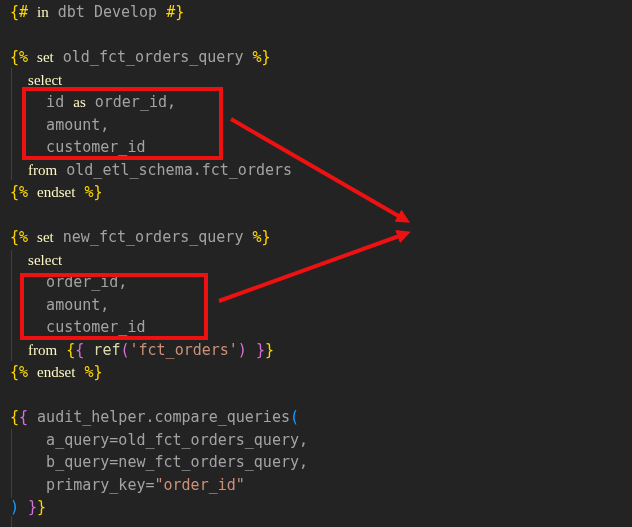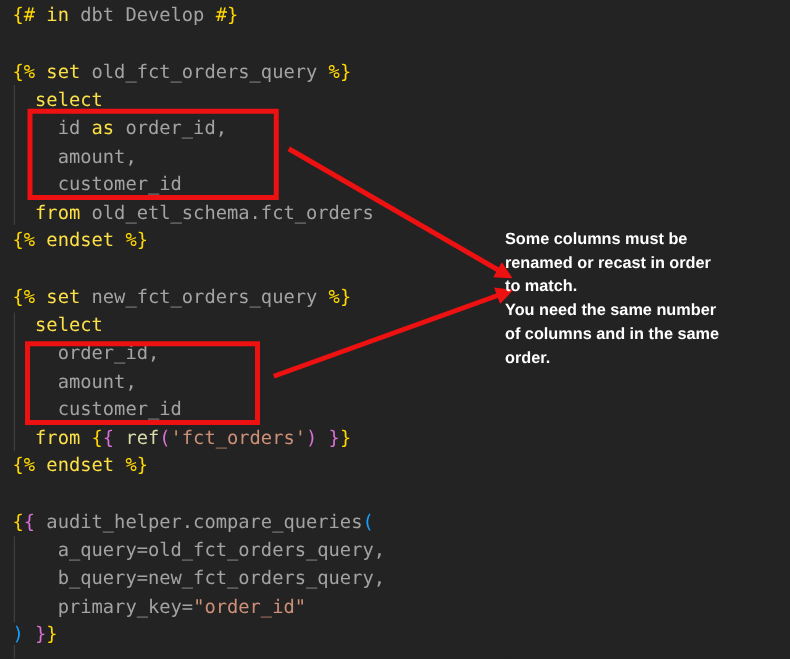--- a/index.html
+++ b/index.html
@@ -59,21 +59,21 @@
     position: absolute;
     left: 404px; top: 181px;
     width: 220px;
     font-family: "Liberation Sans", sans-serif;
     font-size: 13px;
     font-weight: bold;
     line-height: 19px;
     color: #ffffff;
   }
 </style>
-<style>.c-gold{color:#ffd700;}.c-kw{color:#fde047;}.c-txt{color:#a3a3a3;}.c-fn{color:#dcdcaa;}.c-str{color:#ce9178;}.c-pink{color:#da70d6;}.c-bblue{color:#179fff;}.red-box{border-color:#ee1111;}.indent-guide{background:#3f3f3f;}.note{color:#ffffff;}</style></head>
+<style>.c-gold{color:#ffd700;}.c-kw{color:#fef9c3;font-family:Liberation Serif, serif;}.c-txt{color:#a3a3a3;}.c-fn{color:#dcdcaa;}.c-str{color:#ce9178;}.c-pink{color:#da70d6;}.c-bblue{color:#179fff;}.red-box{border-color:#ee1111;}.indent-guide{background:#3f3f3f;}.note{color:#ffffff;}</style></head>
 <body style="background: rgb(35, 35, 35);">
 
 <div class="canvas">
 
   <div class="code"><div class="code-line"><span class="c-gold">{#</span><span class="c-txt"> </span><span class="c-kw">in</span><span class="c-txt"> dbt Develop </span><span class="c-gold">#}</span></div><div class="code-line">&nbsp;</div><div class="code-line"><span class="c-gold">{%</span><span class="c-txt"> </span><span class="c-kw">set</span><span class="c-txt"> old_fct_orders_query </span><span class="c-gold">%}</span></div><div class="code-line"><span class="c-txt">  </span><span class="c-kw">select</span></div><div class="code-line"><span class="c-txt">    id </span><span class="c-kw">as</span><span class="c-txt"> order_id,</span></div><div class="code-line"><span class="c-txt">    amount,</span></div><div class="code-line"><span class="c-txt">    customer_id</span></div><div class="code-line"><span class="c-txt">  </span><span class="c-kw">from</span><span class="c-txt"> old_etl_schema.fct_orders</span></div><div class="code-line"><span class="c-gold">{%</span><span class="c-txt"> </span><span class="c-kw">endset</span><span class="c-txt"> </span><span class="c-gold">%}</span></div><div class="code-line">&nbsp;</div><div class="code-line"><span class="c-gold">{%</span><span class="c-txt"> </span><span class="c-kw">set</span><span class="c-txt"> new_fct_orders_query </span><span class="c-gold">%}</span></div><div class="code-line"><span class="c-txt">  </span><span class="c-kw">select</span></div><div class="code-line"><span class="c-txt">    order_id,</span></div><div class="code-line"><span class="c-txt">    amount,</span></div><div class="code-line"><span class="c-txt">    customer_id</span></div><div class="code-line"><span class="c-txt">  </span><span class="c-kw">from</span><span class="c-txt"> </span><span class="c-gold">{</span><span class="c-pink">{</span><span class="c-txt"> </span><span class="c-fn">ref</span><span class="c-pink">(</span><span class="c-str">'fct_orders'</span><span class="c-pink">)</span><span class="c-txt"> </span><span class="c-pink">}</span><span class="c-gold">}</span></div><div class="code-line"><span class="c-gold">{%</span><span class="c-txt"> </span><span class="c-kw">endset</span><span class="c-txt"> </span><span class="c-gold">%}</span></div><div class="code-line">&nbsp;</div><div class="code-line"><span class="c-gold">{</span><span class="c-pink">{</span><span class="c-txt"> audit_helper.compare_queries</span><span class="c-bblue">(</span></div><div class="code-line"><span class="c-txt">    a_query=old_fct_orders_query,</span></div><div class="code-line"><span class="c-txt">    b_query=new_fct_orders_query,</span></div><div class="code-line"><span class="c-txt">    primary_key=</span><span class="c-str">"order_id"</span></div><div class="code-line"><span class="c-bblue">)</span><span class="c-txt"> </span><span class="c-pink">}</span><span class="c-gold">}</span></div></div>
 
   <div class="indent-guide g1"></div>
   <div class="indent-guide g2"></div>
   <div class="indent-guide g3"></div>
   <div class="indent-guide g4"></div>
@@ -84,22 +84,14 @@
   <svg class="arrows" width="632" height="527" viewBox="0 0 632 527">
     <defs>
       <marker id="arrowhead" viewBox="0 0 12 12" refX="4" refY="6" markerWidth="14" markerHeight="14" markerUnits="userSpaceOnUse" orient="auto">
         <path d="M0,0 L12,6 L0,12 Z" fill="#ee1111"></path>
       </marker>
     </defs>
     <line x1="231" y1="119" x2="402" y2="218" stroke="#ee1111" stroke-width="4" marker-end="url(#arrowhead)"></line>
     <line x1="219" y1="301" x2="402" y2="235" stroke="#ee1111" stroke-width="4" marker-end="url(#arrowhead)"></line>
   </svg>
 
-  <div class="note">
-    <div>Some columns must be</div>
-    <div>renamed or recast in order</div>
-    <div>to match.</div>
-    <div>You need the same number</div>
-    <div>of columns and in the same</div>
-    <div>order.</div>
-  </div>
 
 </div>
 
 </body></html>

